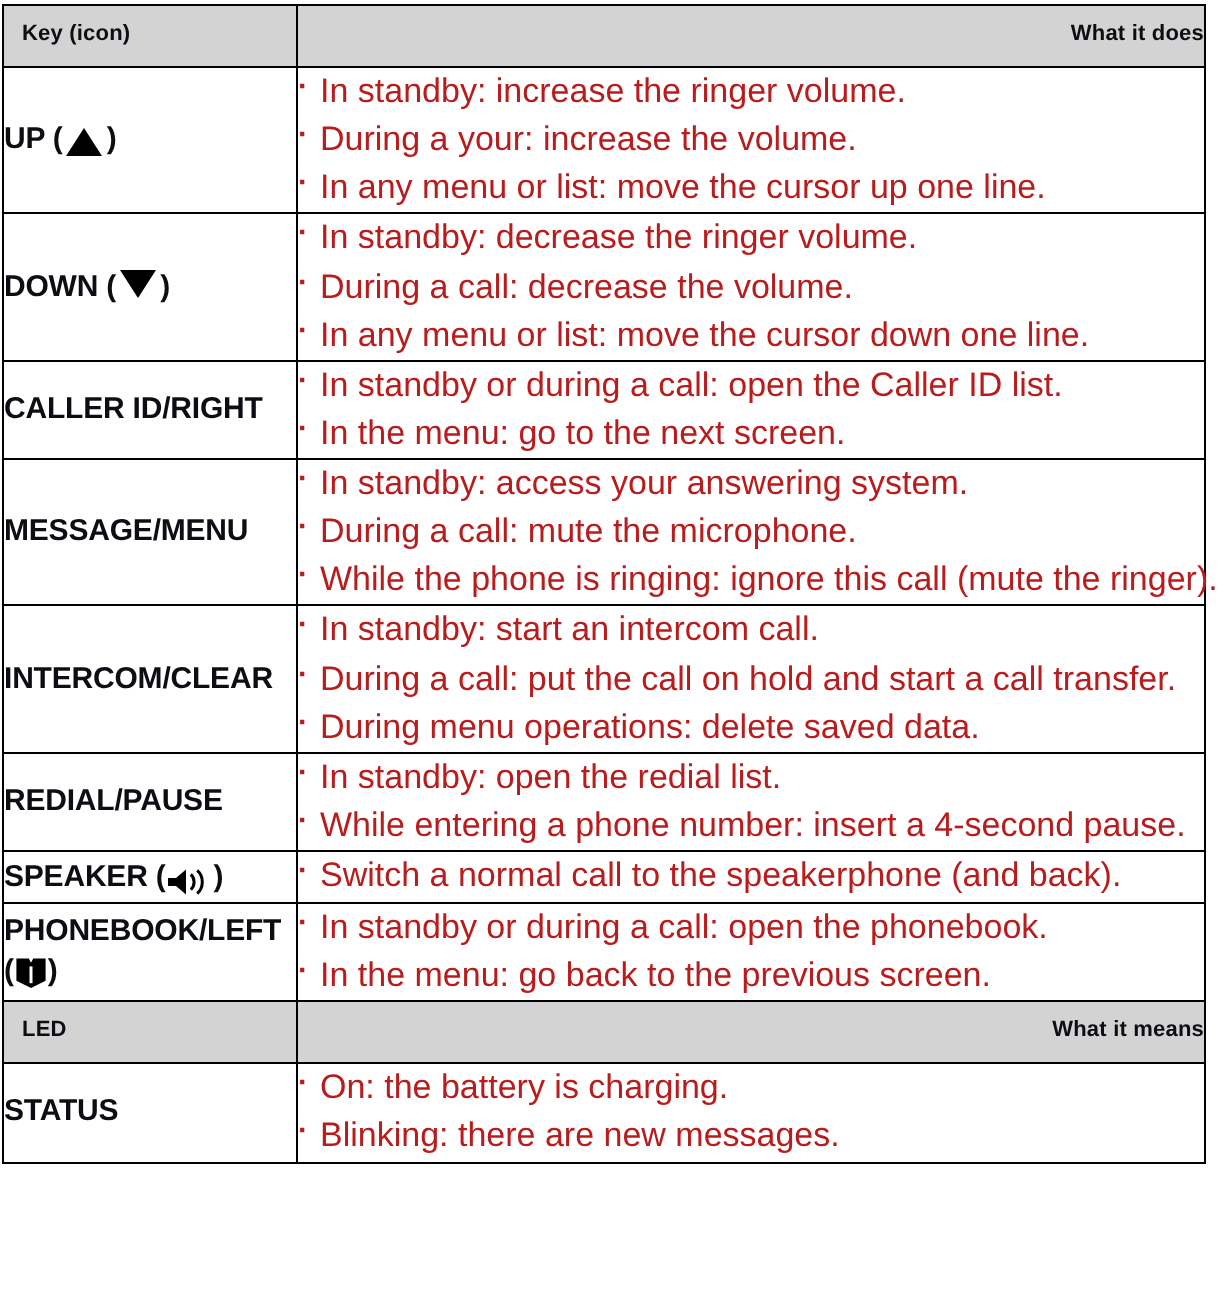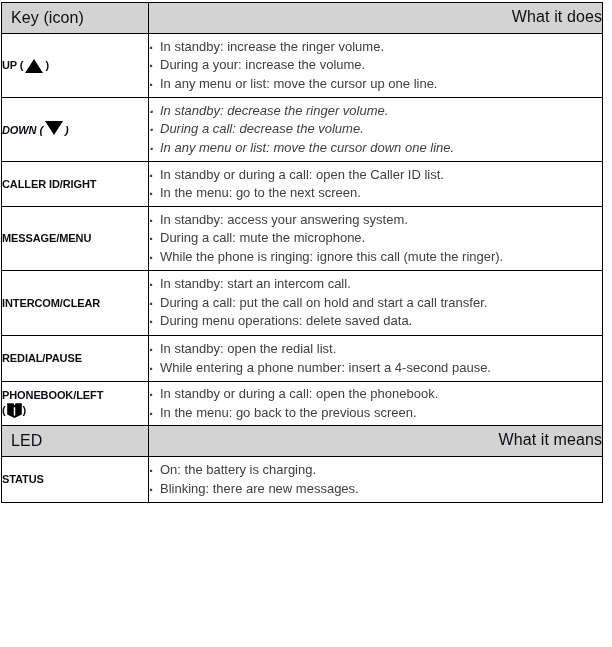--- a/index.html
+++ b/index.html
@@ -36,49 +36,49 @@
     vertical-align: middle;
   }
 
   
   .hdr td {
     background: #d3d3d3;
     height: 25px;
   }
   .hdr .key-cell,
   .hdr .desc-cell {
-    font-weight: normal;
-    font-size: 16px;
+    font-weight: bold;
+    font-size: 11px;
     color: #0d0d14;
     letter-spacing: 0.1px;
     margin-left: 40px;
   }
   .hdr .key-cell { padding: 2px 0 3px 9px; }
   .hdr .desc-cell { padding: 2px 0 3px 10px; text-align: right; }
 
   
   .key-cell {
     padding: 4px 4px 4px 9px;
-    font-size: 11px;
+    font-size: 15px;
     font-weight: bold;
     color: #0d0d14;
     line-height: 1.32;
     letter-spacing: -0.1px;
   }
   .key-cell .kicon {
     display: inline-block;
     vertical-align: -2px;
     line-height: 0;
   }
 
   
   .desc-cell {
     padding: 5px 5px 6px 10px;
-    font-size: 13px;
-    color: #404040;
+    font-size: 17px;
+    color: #b91c1c;
     line-height: 1.42;
   }
   .desc-cell ul {
     margin: 0;
     padding: 0;
     list-style: none;
   }
   .desc-cell li {
     margin: 0;
     padding: 0 0 0 11px;
@@ -90,21 +90,21 @@
     position: absolute;
     left: 0;
     top: -1px;
     font-weight: bold;
     font-size: 15px;
     line-height: 1.4;
   }
 
   
   tr.r-up   td { height: 63px; }
-  tr.r-down td { height: 63px; font-style: italic; }
+  tr.r-down td { height: 63px; }
   tr.r-menu td { height: 43px; }
   tr.r-cid  td { height: 44px; }
   tr.r-end  td { height: 44px; }
   tr.r-msg  td { height: 63px; margin-left: 20px; }
   tr.r-icom td { height: 64px; }
   tr.r-red  td { height: 45px; }
   tr.r-spk  td { height: 25px; }
   tr.r-pbk  td { height: 43px; }
   tr.r-stat td { height: 45px; }
 
@@ -208,20 +208,34 @@
       <tr class="r-red">
         <td class="key-cell">REDIAL/PAUSE</td>
         <td class="desc-cell">
           <ul>
             <li>In standby: open the redial list.</li>
             <li>While entering a phone number: insert a 4-second pause.</li>
           </ul>
         </td>
       </tr>
 
+      <tr class="r-spk">
+        <td class="key-cell">
+          <span>SPEAKER (</span><span class="kicon"><svg class="glyph" width="24" height="14" viewBox="0 0 24 14">
+                <path d="M1 5 H5 L10 0.8 V13.2 L5 9 H1 Z" fill="#000"></path>
+                <path d="M12.4 3.2 C14.6 5.2 14.6 8.8 12.4 10.8" stroke="#000" stroke-width="1.5" fill="none"></path>
+                <path d="M15.6 1.2 C19 4.2 19 9.8 15.6 12.8" stroke="#000" stroke-width="1.5" fill="none"></path>
+              </svg></span><span>)</span>
+        </td>
+        <td class="desc-cell">
+          <ul>
+            <li>Switch a normal call to the speakerphone (and back).</li>
+          </ul>
+        </td>
+      </tr>
 
       <tr class="r-pbk">
         <td class="key-cell">
           <span>PHONEBOOK/LEFT</span><br><span>(</span><span class="kicon"><svg class="glyph" width="17" height="17" viewBox="0 0 17 17">
                 <path d="M1.2 1.2 H7.4 L8.5 3.4 L9.6 1.2 H15.8 V12.4 L8.5 16 L1.2 12.4 Z" fill="#000"></path>
                 <path d="M8.5 5.2 V13.6" stroke="#fff" stroke-width="1.5" fill="none"></path>
               </svg></span><span>)</span>
         </td>
         <td class="desc-cell">
           <ul>

